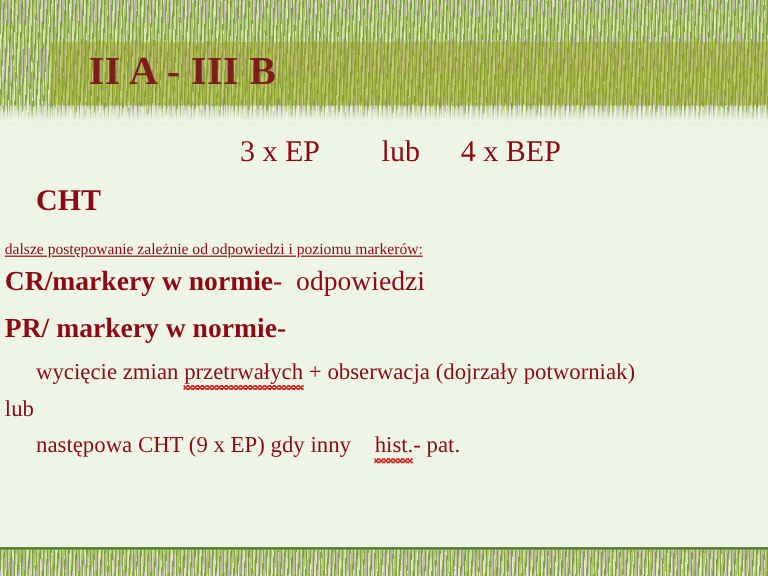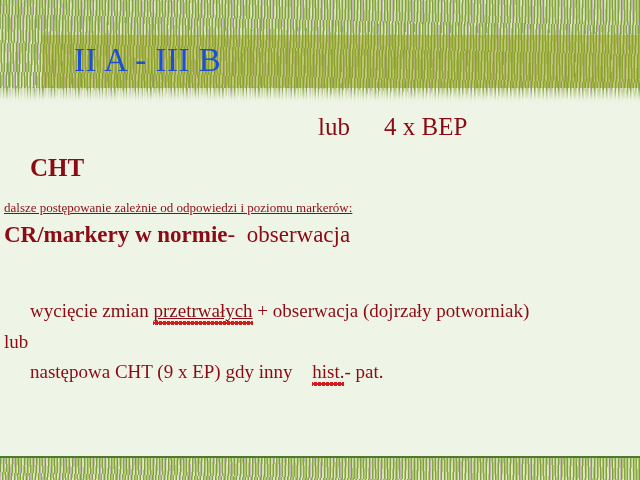--- a/index.html
+++ b/index.html
@@ -75,23 +75,23 @@
     width: 598px;
     height: 53px;
     background: rgba(150,160,20,.42);
   }
 
   .slide-title {
     position: absolute;
     left: 74px;
     top: 42px;
     font-size: 33px;
-    font-weight: normal;
+    font-weight: bold;
     letter-spacing: .5px;
-    color: #1d4ed8;
+    color: #7f1d1d;
     white-space: nowrap;
   }
 
   
   .body-area {
     position: absolute;
     left: 0;
     top: 104px;
     width: 640px;
     height: 352px;
@@ -110,21 +110,20 @@
   .l-lub      { left: 4px;   top: 227px; font-size: 19px; }
   .l-nast     { left: 30px;  top: 257px; font-size: 19px; }
   .l-nr       { left: 4px;   top: 292px; font-size: 23px; font-weight: bold; }
   .l-iiib     { left: 4px;   top: 324px; font-size: 16px; font-weight: bold; }
 
   .b { font-weight: bold; }
 
   
   .sq {
     position: relative;
-    text-decoration: underline;
   }
   .sq::after {
     content: "";
     position: absolute;
     left: 0; right: 0;
     bottom: -4px;
     height: 4px;
     background-image:
       repeating-linear-gradient(135deg,
         #d01c1c 0px, #d01c1c 1px,
@@ -158,29 +157,33 @@
 
   <div class="grass grass-top">
     <div class="title-band"></div>
   </div>
 
   <div class="slide-title">II A - III B</div>
 
   <div class="body-area">
 
     <div class="line l-cht">CHT</div>
+    <div class="line l-reg1">3 x EP</div>
     <div class="line l-reg2">lub</div>
     <div class="line l-reg3">4 x BEP</div>
 
     <div class="line l-header">dalsze postępowanie zależnie od odpowiedzi i poziomu markerów:</div>
 
     <div class="line l-cr">
-      <span class="b">CR/markery w normie</span><span>-</span>&nbsp;&nbsp;<span>obserwacja</span>
+      <span class="b">CR/markery w normie</span><span>-</span>&nbsp;&nbsp;<span>odpowiedzi</span>
     </div>
 
+    <div class="line l-pr">
+      <span class="b">PR/ markery w normie</span><span class="b">-</span>
+    </div>
 
     <div class="line l-wyc">
       <span>wycięcie zmian </span><span class="sq">przetrwałych</span><span> + obserwacja (dojrzały potworniak)</span>
     </div>
 
     <div class="line l-lub">lub</div>
 
     <div class="line l-nast">
       <span>następowa CHT (9 x EP) gdy inny </span><span class="sq-plain">hist.</span><span>- pat.</span>
     </div>

